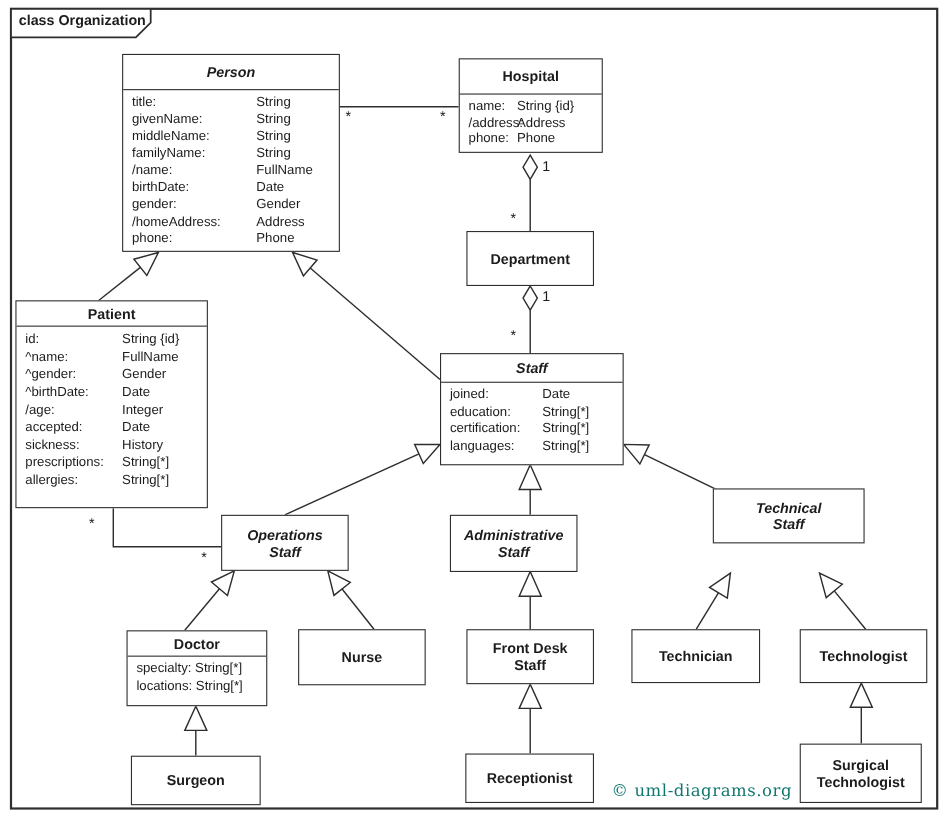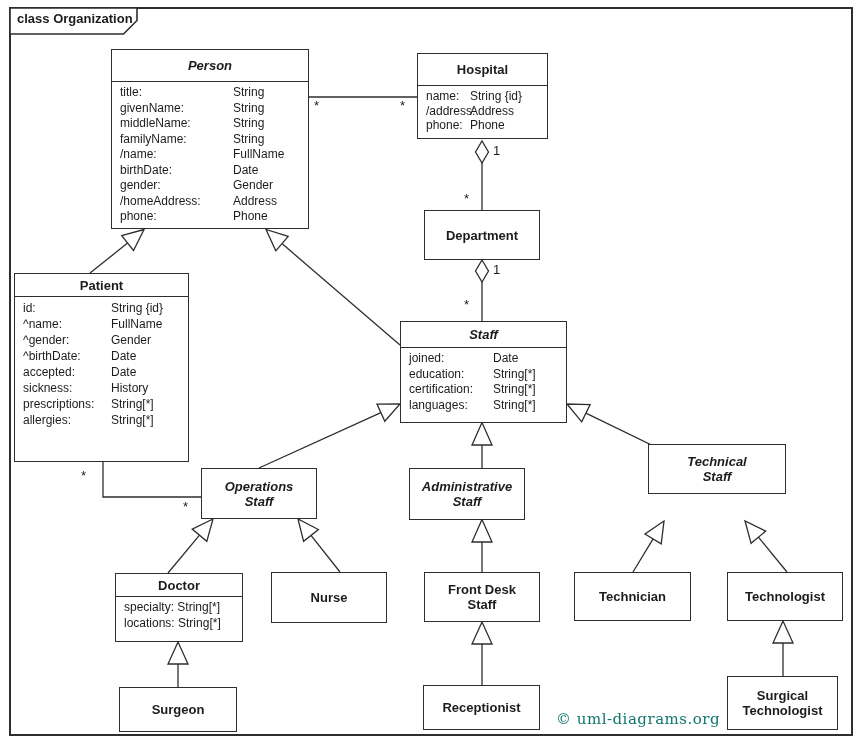--- a/index.html
+++ b/index.html
@@ -161,20 +161,24 @@
       </div>
     <div class="row">
         <span class="n">^gender:</span>
         <span class="t">Gender</span>
       </div>
     <div class="row">
         <span class="n">^birthDate:</span>
         <span class="t">Date</span>
       </div>
     <div class="row">
+        <span class="n">/age:</span>
+        <span class="t">Integer</span>
+      </div>
+    <div class="row">
         <span class="n">accepted:</span>
         <span class="t">Date</span>
       </div>
     <div class="row">
         <span class="n">sickness:</span>
         <span class="t">History</span>
       </div>
     <div class="row">
         <span class="n">prescriptions:</span>
         <span class="t">String[*]</span>

